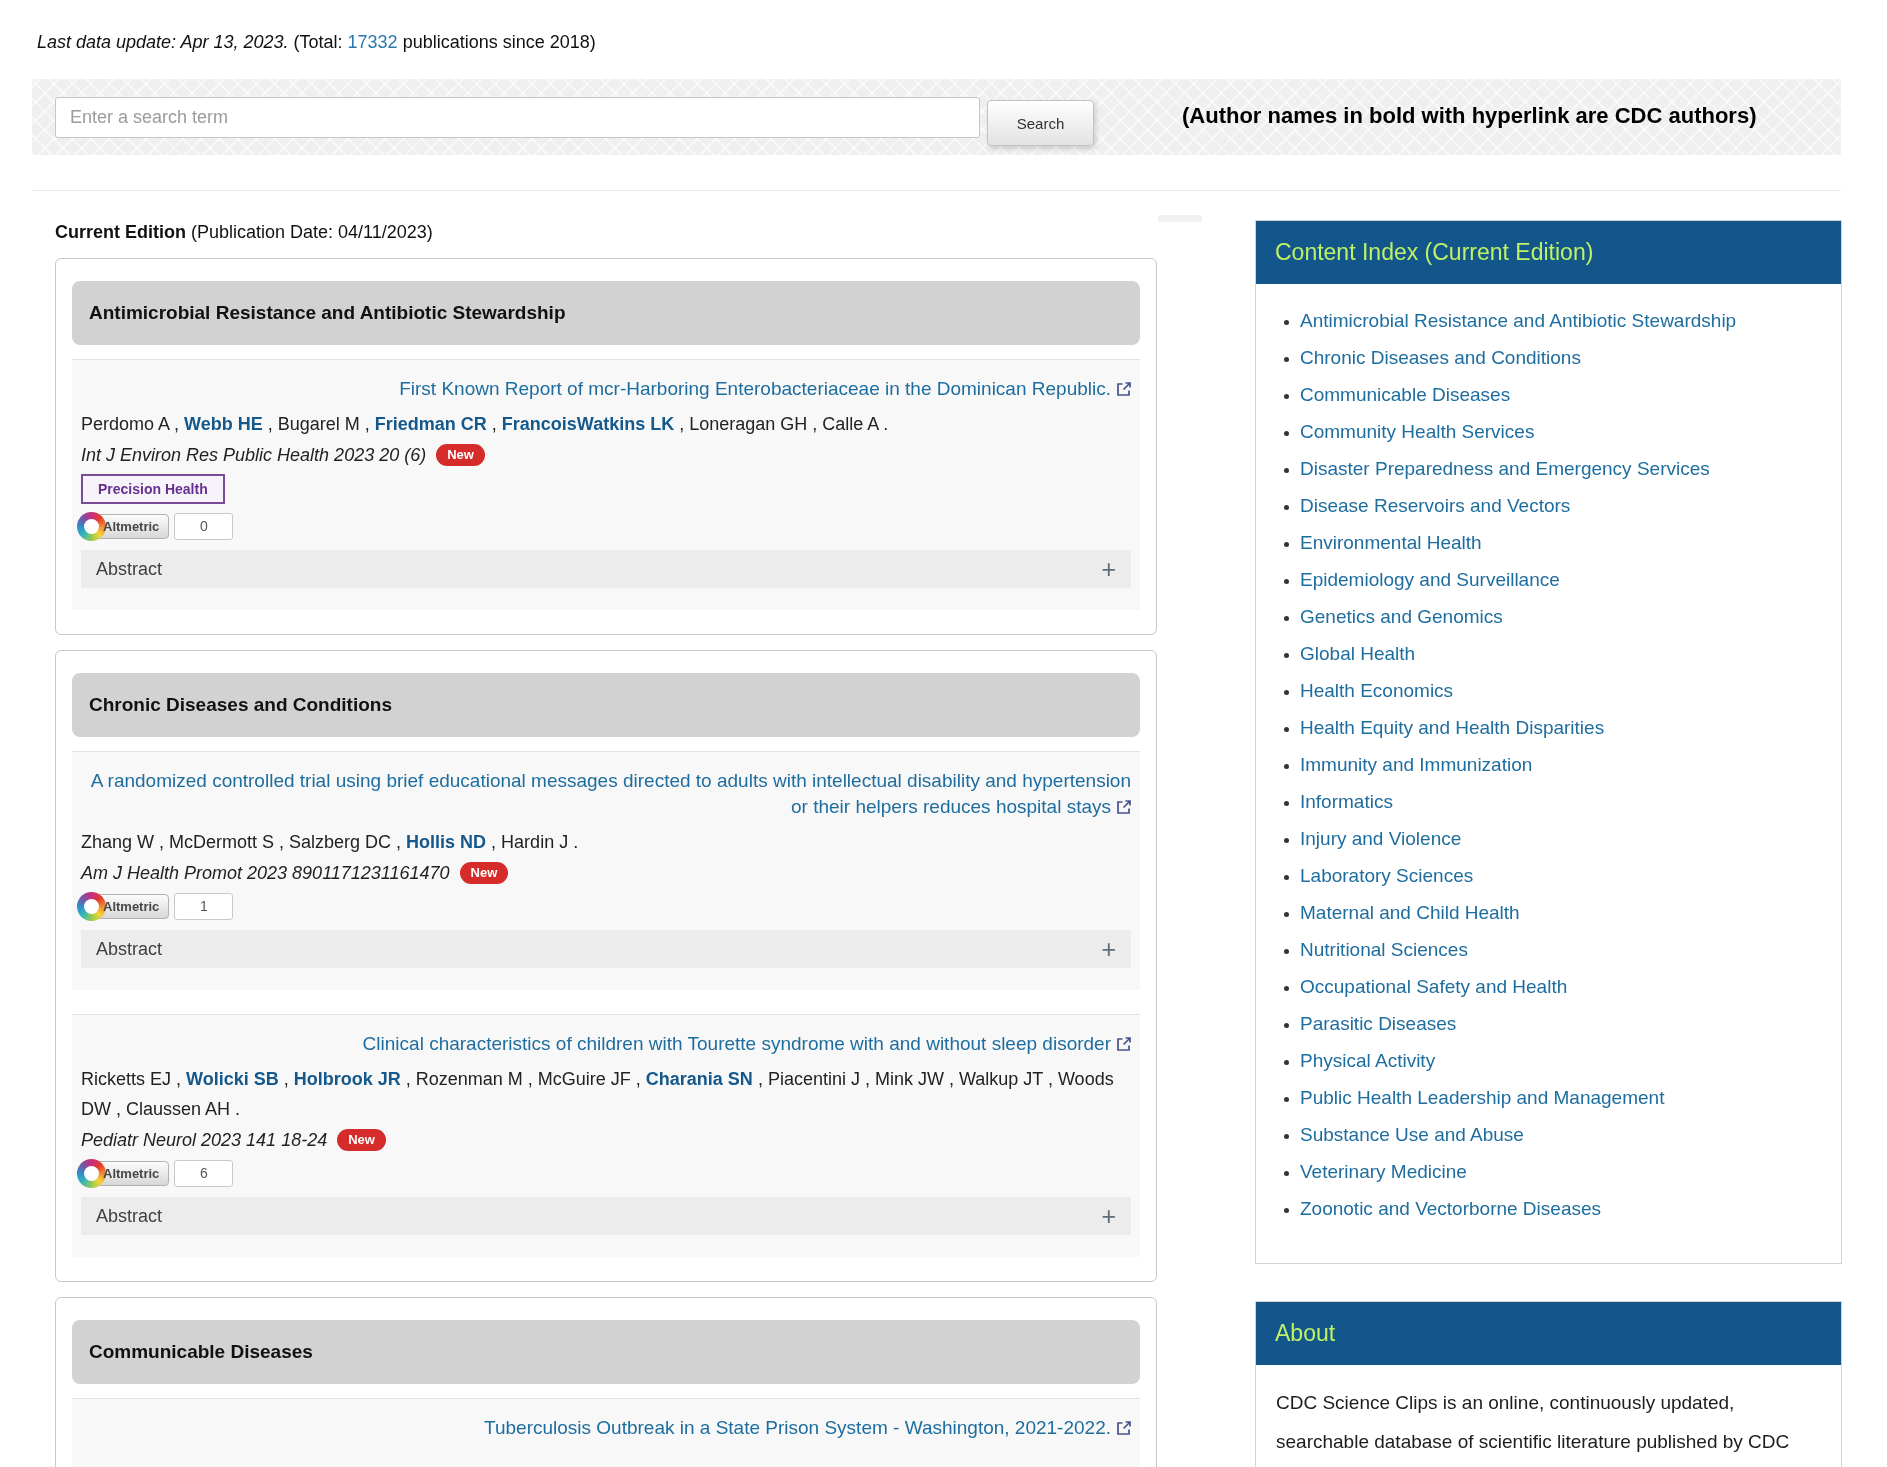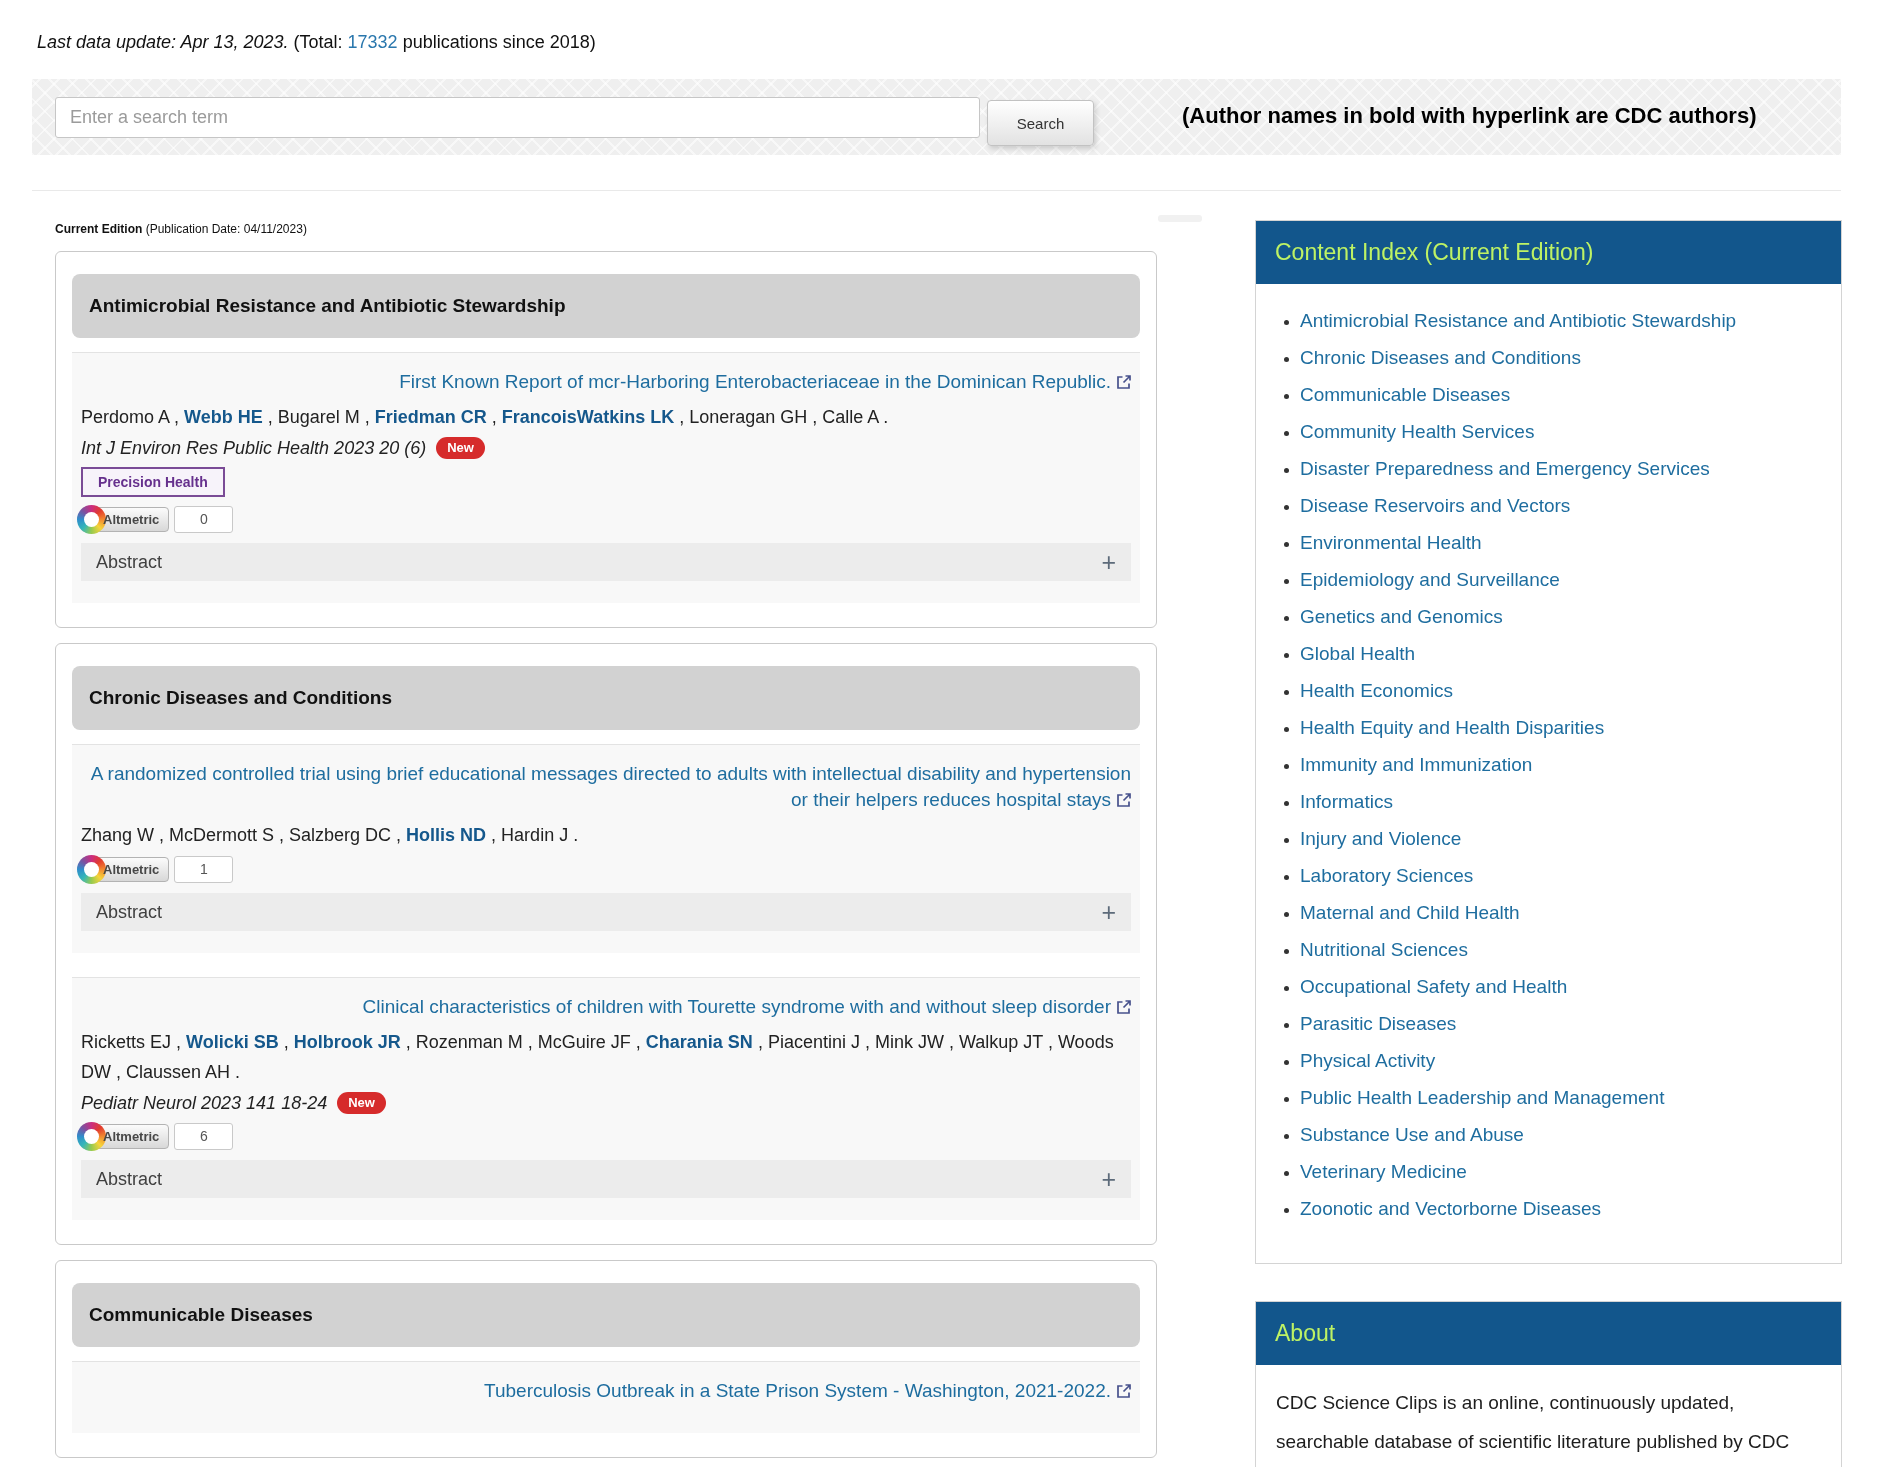--- a/index.html
+++ b/index.html
@@ -39,21 +39,21 @@
     font-family:"Liberation Sans",sans-serif; font-size:15px; color:#333;
     box-shadow:2px 3px 5px rgba(0,0,0,.15); cursor:pointer;
   }
   .author-note { position:absolute; left:1150px; top:24px; font-size:22px; font-weight:700; color:#000; }
 
   .top-hr { position:absolute; left:32px; top:190px; width:1809px; height:1px; background:#e9e9e9; }
   .frag { position:absolute; left:1158px; top:215px; width:44px; height:7px; background:#f1f1f1; border-radius:3px; }
 
   
   .main-col { position:absolute; left:55px; top:222px; width:1102px; }
-  .edition-line { font-size:12px; color:#111; }
+  .edition-line { font-size:18px; color:#111; }
   .edition-line .bold { font-weight:700; }
 
   .panel {
     margin-top:15px; margin-bottom:12px;
     border:1px solid var(--panel-border); border-radius:6px; background:#fff;
     padding:22px 16px 24px 16px;
   }
   .sec-header {
     background:#d2d2d2; border-radius:8px; height:64px;
     display:flex; align-items:center; padding:0 17px;
@@ -162,20 +162,21 @@
 
     <div class="panel">
       <div class="sec-header">Chronic Diseases and Conditions</div>
 
       <div class="article">
         <div class="a-title"><span>A randomized controlled trial using brief educational messages directed to adults with intellectual disability and hypertension or their helpers reduces hospital stays</span><span class="ext-icon"><svg width="14" height="14" viewBox="0 0 14 14">
                 <path d="M5.5 2H1v11h11V8.5" fill="none" stroke="#47518c" stroke-width="1.7"></path>
                 <path d="M6.5 7.5L13 1M8.5 1H13v4.5" fill="none" stroke="#47518c" stroke-width="1.7"></path>
               </svg></span></div>
         <div class="a-authors"><span>Zhang W , McDermott S , Salzberg DC , </span><span class="cdc-author">Hollis ND</span><span> , Hardin J .</span></div>
+        <div class="a-journal"><span>Am J Health Promot 2023 8901171231161470</span><span class="new-badge">New</span></div>
         <div class="alt-row">
           <span class="altmetric">
               <span class="alt-donut"></span>
               <span class="alt-label">Altmetric</span>
             </span>
           <span class="alt-score">1</span>
         </div>
         <div class="abstract-bar">
           <span class="abstract-label">Abstract</span>
           <span class="plus-icon">+</span>

